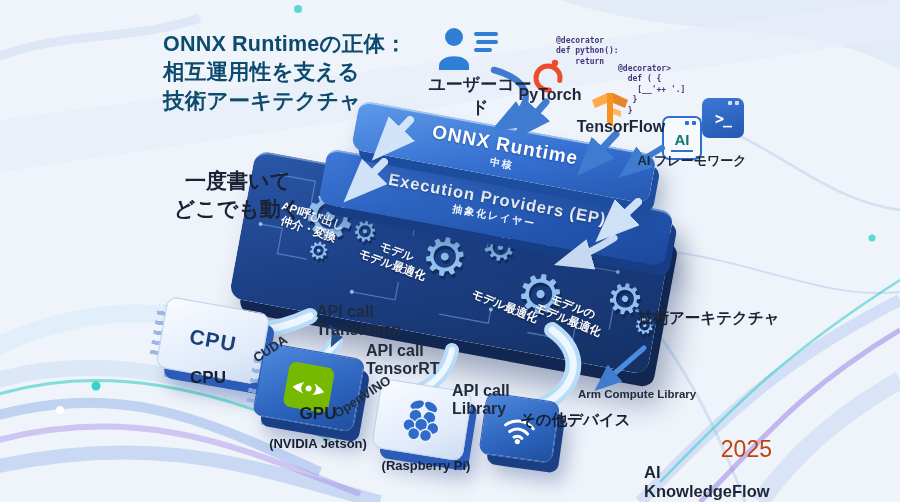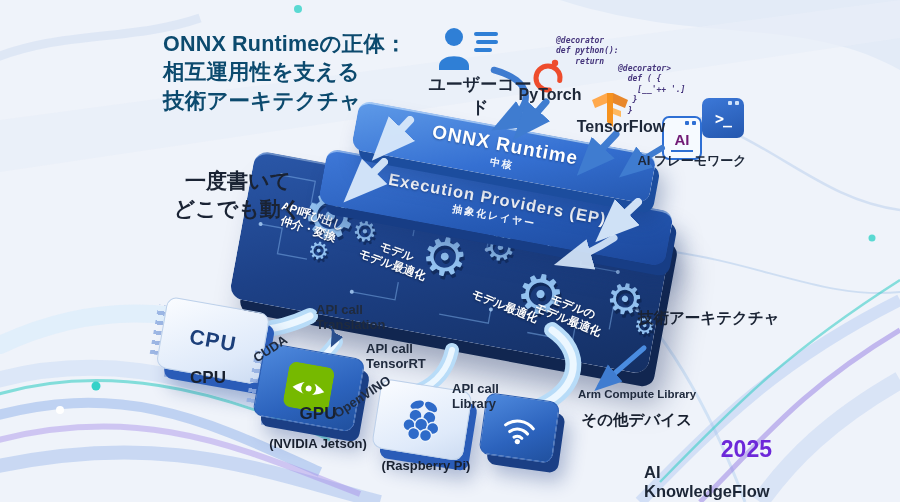--- a/index.html
+++ b/index.html
@@ -1,20 +1,20 @@
 <!DOCTYPE html>
 <html><head>
 <meta charset="utf-8">
 <style>
   html,body{margin:0;padding:0;}
   body{width:900px;height:502px;overflow:hidden;position:relative;
        font-family:"Liberation Sans","DejaVu Sans",sans-serif;background:#eef3fa;}
   .abs{position:absolute;}
   .preline{white-space:pre-line;}
-  .pre{white-space:pre;font-style:italic;}
+  .pre{white-space:pre;}
   .canvas{position:absolute;inset:0;width:900px;height:502px;}
 
   
   .main-title{left:163px;top:30px;width:310px;font-size:21.5px;line-height:1.32;
               font-weight:800;color:#0c4a6e;letter-spacing:.2px;}
   .annot{font-weight:800;color:#1a2334;}
   .annot-left{left:168px;top:167px;width:140px;text-align:center;font-size:21px;line-height:1.35;}
   .annot-right{left:638px;top:308px;font-size:15.5px;}
   .src-label{font-weight:700;color:#1d2738;text-align:center;}
   .code-snippet{font-family:"DejaVu Sans Mono","Liberation Mono",monospace;
@@ -59,39 +59,39 @@
   .chip-text{font-size:21px;font-weight:800;color:#1c3f7a;letter-spacing:1px;}
   .pins{position:absolute;opacity:.85;}
   .pins-l{left:-8px;top:10px;width:8px;height:70%;
         background:repeating-linear-gradient(0deg,#8face0 0 4px,transparent 4px 10px);}
   .pins-b{left:10px;bottom:-8px;height:8px;width:70%;
         background:repeating-linear-gradient(90deg,#8face0 0 4px,transparent 4px 10px);}
 
   .dev-label{text-align:center;color:#18202f;}
   .dev-name{font-size:17px;font-weight:800;display:block;}
   .dev-sub{font-size:13px;font-weight:600;display:block;margin-top:12px;}
-  .conn-label{font-size:13px;font-weight:700;color:#202b3e;line-height:1.15;}
+  .conn-label{font-size:16px;font-weight:700;color:#202b3e;line-height:1.15;}
   .conn-rot{transform:rotate(-33deg);font-size:13px;}
 
   
   .ai-window{left:662px;top:116px;width:40px;height:44px;border:2.5px solid #2e6fd4;border-radius:7px;
        background:#f6faff;z-index:6;box-sizing:border-box;}
   .ai-window .dots{position:absolute;top:3px;right:4px;display:flex;gap:3px;}
   .ai-window .dots i{width:4px;height:4px;background:#2e6fd4;border-radius:1px;}
   .ai-window .ai-txt{position:absolute;left:0;right:0;top:13px;text-align:center;
-       font-size:15px;font-weight:800;color:#701a75;}
+       font-size:15px;font-weight:800;color:#0f766e;}
   .ai-window .ai-underline{position:absolute;left:7px;right:7px;bottom:6px;height:2.5px;background:#2e6fd4;}
   .term-window{left:702px;top:98px;width:42px;height:40px;background:linear-gradient(160deg,#3c78d8,#2457ae);
        border-radius:7px;z-index:6;}
   .term-window .dots{position:absolute;top:3px;right:5px;display:flex;gap:3px;}
   .term-window .dots i{width:4px;height:4px;background:#cfe2fa;border-radius:1px;}
   .term-txt{position:absolute;left:0;right:0;top:12px;text-align:center;font-size:15px;
        font-weight:800;color:#fff;font-family:"DejaVu Sans Mono",monospace;letter-spacing:-1px;}
 
-  .footer-year{left:700px;top:436px;width:72px;text-align:right;font-size:23px;font-weight:700;color:#6d28d9;}
+  .footer-year{left:700px;top:436px;width:72px;text-align:right;font-size:23px;font-weight:400;color:#c2410c;}
   .footer-brand{left:644px;top:463px;width:140px;font-size:16.5px;font-weight:600;color:#1c2636;}
   .z6{z-index:6;} .z8{z-index:8;}
 </style>
 </head>
 <body>
 
 <svg class="canvas" viewBox="0 0 900 502">
   <rect width="900" height="502" fill="#eff3fa"></rect>
   <path d="M560,0 C700,45 800,15 900,70 L900,0 Z" fill="#e3ebf7"></path>
   <path d="M0,120 L900,0 L900,38 L0,172 Z" fill="#e8eef8" opacity=".7"></path>
@@ -292,21 +292,21 @@
 <div class="abs dev-label z8" style="left:168px;top:368px;width:80px">
     <span class="dev-name">CPU</span>
   </div>
 <div class="abs dev-label z8" style="left:258px;top:404px;width:120px">
   <span class="dev-name">GPU</span>
   <span class="dev-sub">(NVIDIA Jetson)</span>
 </div>
 <div class="abs dev-label z8" style="left:368px;top:446px;width:116px">
   <span class="dev-sub">(Raspberry Pi)</span>
 </div>
-<div class="abs dev-label z8" style="left:552px;top:410px;width:140px;text-align:right">
+<div class="abs dev-label z8" style="left:520px;top:410px;width:140px;text-align:left">
   <span class="dev-name" style="font-size:15.5px">その他デバイス</span>
 </div>
 
 <div class="abs conn-label preline z8" style="left:316px;top:303px">API call
 Translation</div>
 <div class="abs conn-label conn-rot z8" style="left:252px;top:342px">CUDA</div>
 <div class="abs conn-label preline z8" style="left:366px;top:342px">API call
 TensorRT</div>
 <div class="abs conn-label conn-rot z8" style="left:330px;top:390px">OpenVINO</div>
 <div class="abs conn-label preline z8" style="left:452px;top:382px">API call

